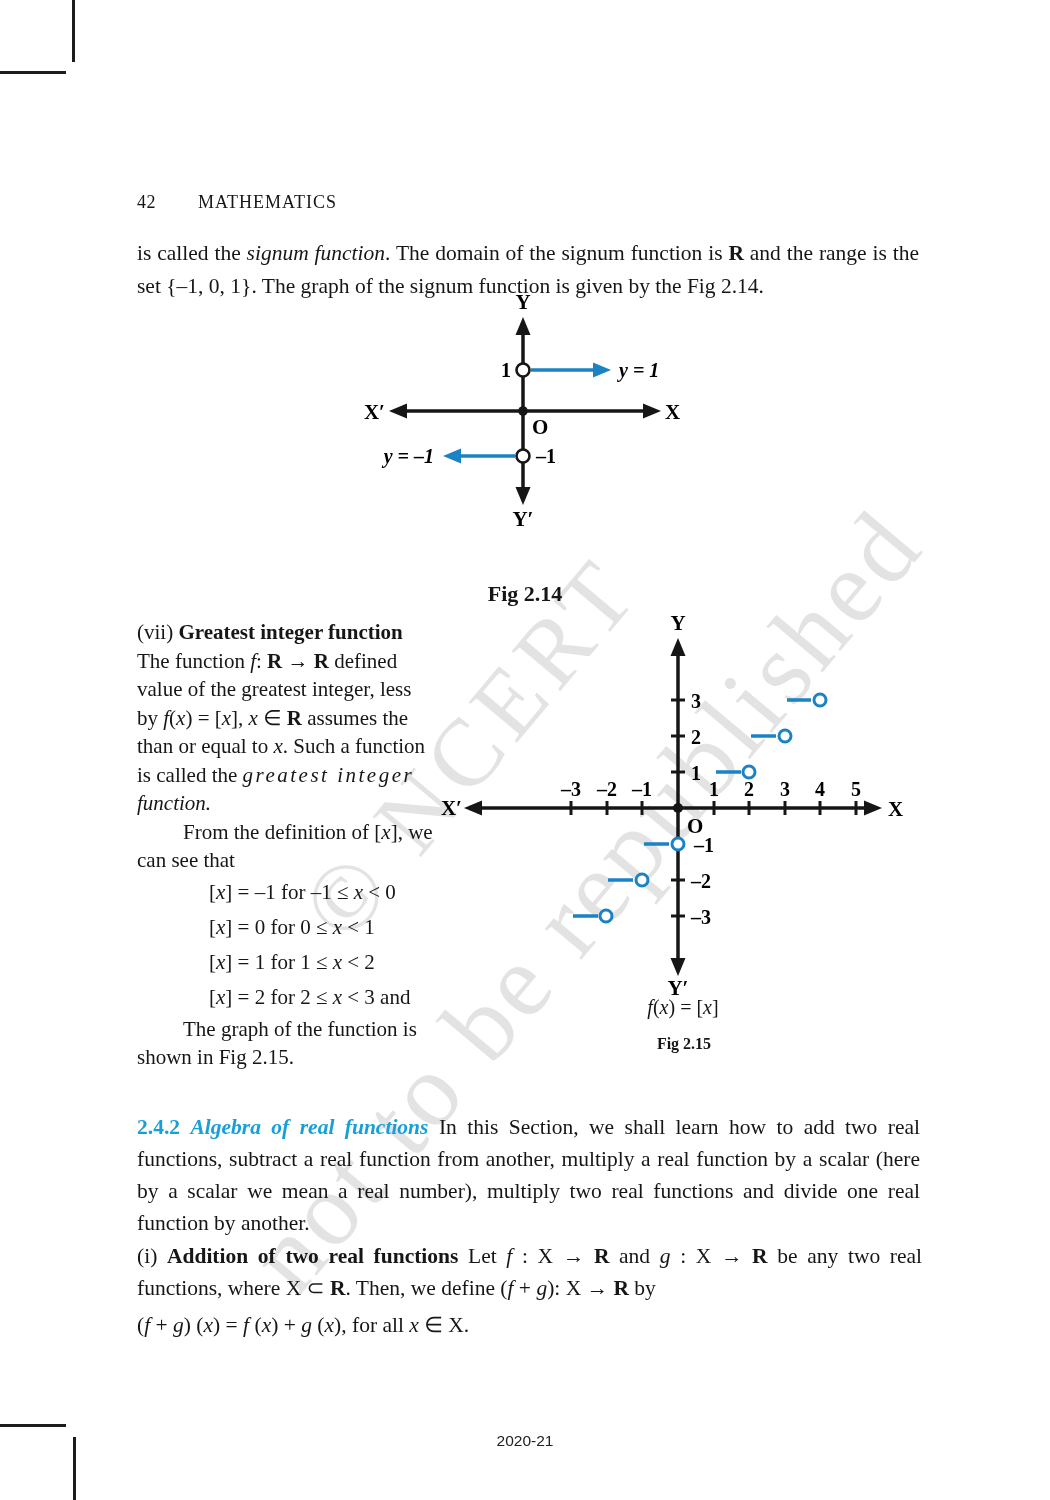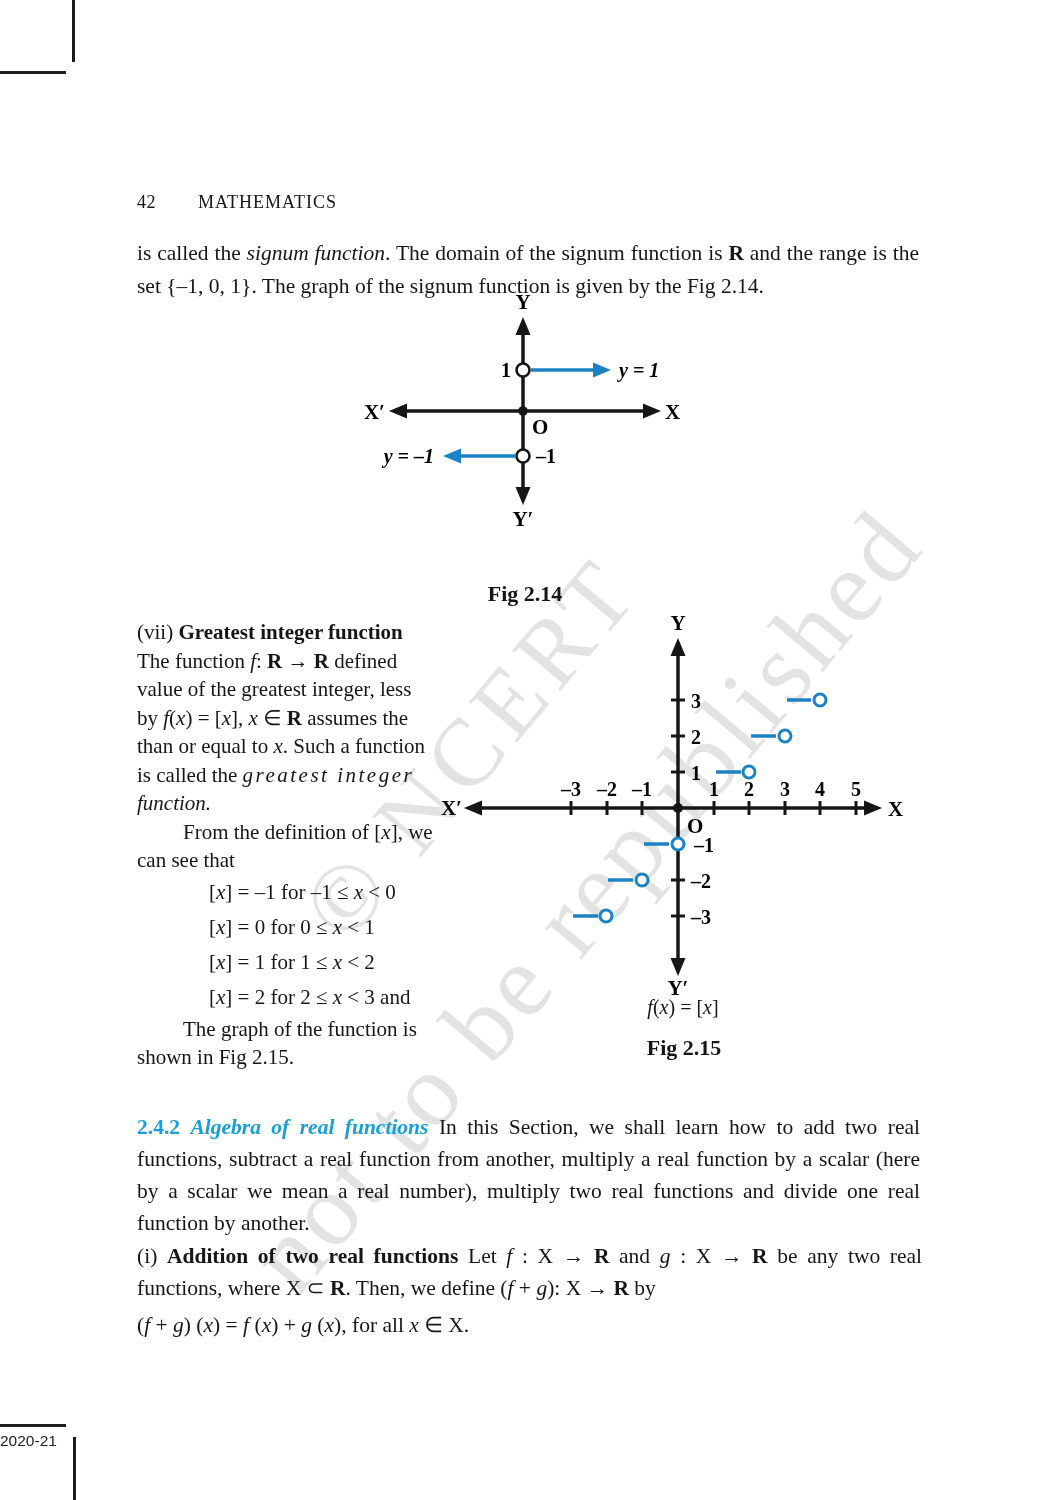--- a/index.html
+++ b/index.html
@@ -51,23 +51,23 @@
   .defline{height:35px;line-height:35px;white-space:nowrap;padding-left:72px;}
   
   .centerblock{transform:translateX(-50%);text-align:center;white-space:nowrap;}
   #fig214-formula{left:527px;top:524px;font-size:22px;}
   .frac{display:inline-block;vertical-align:middle;text-align:center;margin:0 3px;
     font-weight:700;font-style:italic;font-size:21px;line-height:1.1;}
   .frac .num{display:block;border-bottom:2.2px solid var(--ink);padding:0 5px 1px;}
   .frac .den{display:block;padding-top:1px;}
   #fig214-caption{left:525px;top:581px;font-size:22px;font-weight:700;}
   #fig215-formula{left:683px;top:996px;font-size:20px;}
-  #fig215-caption{left:684px;top:1035px;font-size:22px;font-weight:700;}
-  
-  #footer{left:0;top:1432px;width:1050px;
+  #fig215-caption{left:684px;top:1035px;font-size:16px;font-weight:700;}
+  
+  #footer{left:0;top:1432px;width:1050px;text-align:center;
     font-family:"Liberation Sans",sans-serif;font-size:15.5px;color:#222;}
   svg{display:block;}
   svg text{font-family:"Liberation Serif",serif;}
 </style>
 </head>
 <body>
 
 <div id="page">
 
   <div class="wm" id="wm-ncert">© NCERT</div>

